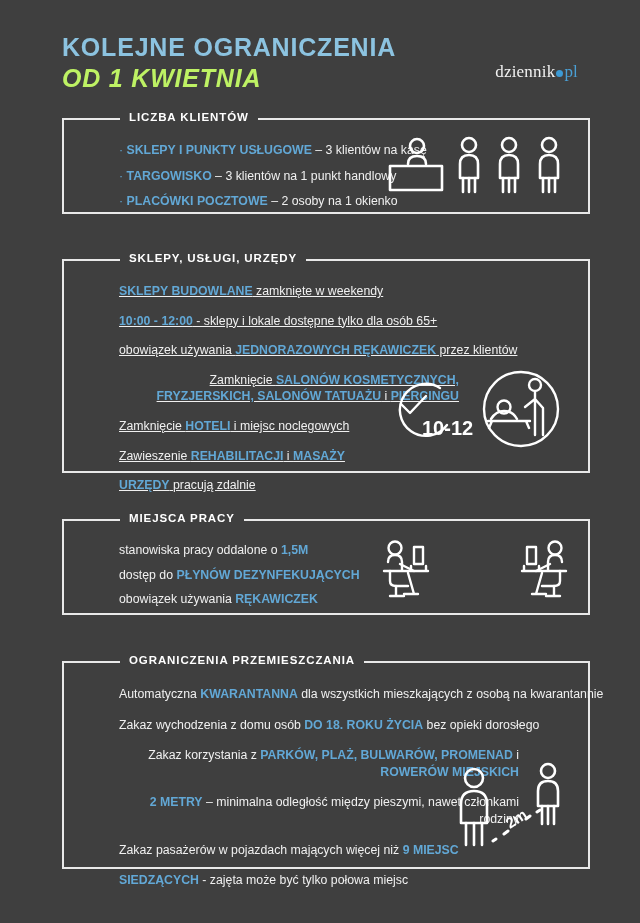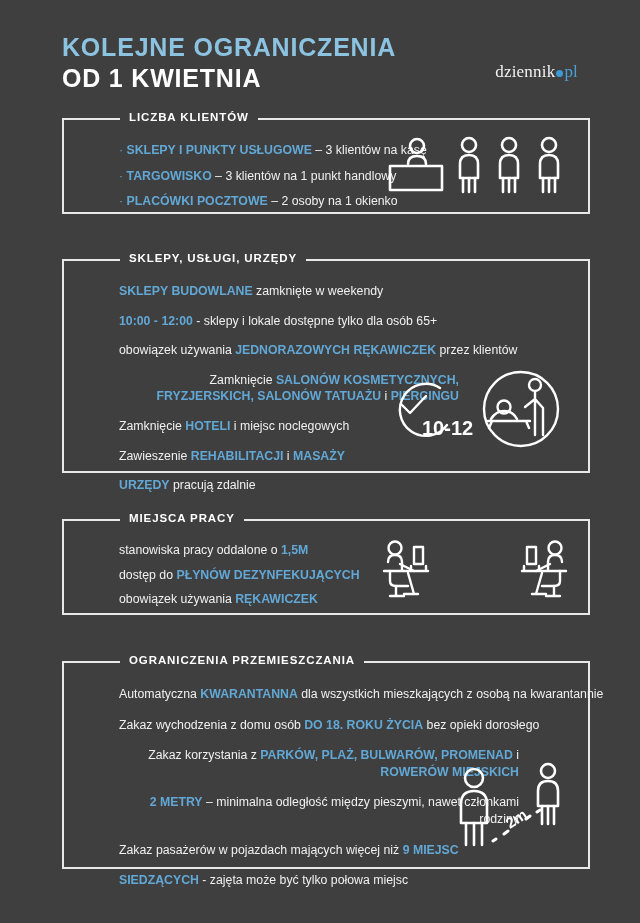--- a/index.html
+++ b/index.html
@@ -21,21 +21,21 @@
     left: 62px; top: 32px;
     width: 516px; height: 62px;
   }
   .title {
     font-size: 25px;
     font-weight: bold;
     letter-spacing: 0.8px;
     line-height: 1.22;
   }
   .title-l1 { color: #8cc3e0; }
-  .title-l2 { color: #ffffff; }
+  .title-l2 { color: #bef264; font-style: italic; }
 
   .logo {
     position: absolute;
     right: 0; top: 30px;
     font-family: "Liberation Serif", serif;
     font-size: 17px;
     white-space: nowrap;
     letter-spacing: .2px;
   }
   .logo .lg-name { color: #f2f2f2; }
@@ -86,21 +86,21 @@
 
   
   #box1 { top: 118px; height: 96px; }
   #box1 .lines { top: 22px; }
   #box1 .line { margin-bottom: 9px; font-size: 12.3px; }
   #box1 .dot-b { color: #62a8d6; }
 
   
   #box2 { top: 259px; height: 214px; }
   #box2 .lines { top: 22px; width: 340px; }
-  #box2 .line { margin-bottom: 13px; }
+  #box2 .line { margin-bottom: 13px; text-decoration: underline; }
 
   
   #box3 { top: 519px; height: 96px; }
   #box3 .lines { top: 21px; }
   #box3 .line { margin-bottom: 8px; }
 
   
   #box4 { top: 661px; height: 208px; }
   #box4 .lines { top: 23px; width: 400px; }
   #box4 .line { margin-bottom: 14px; }

